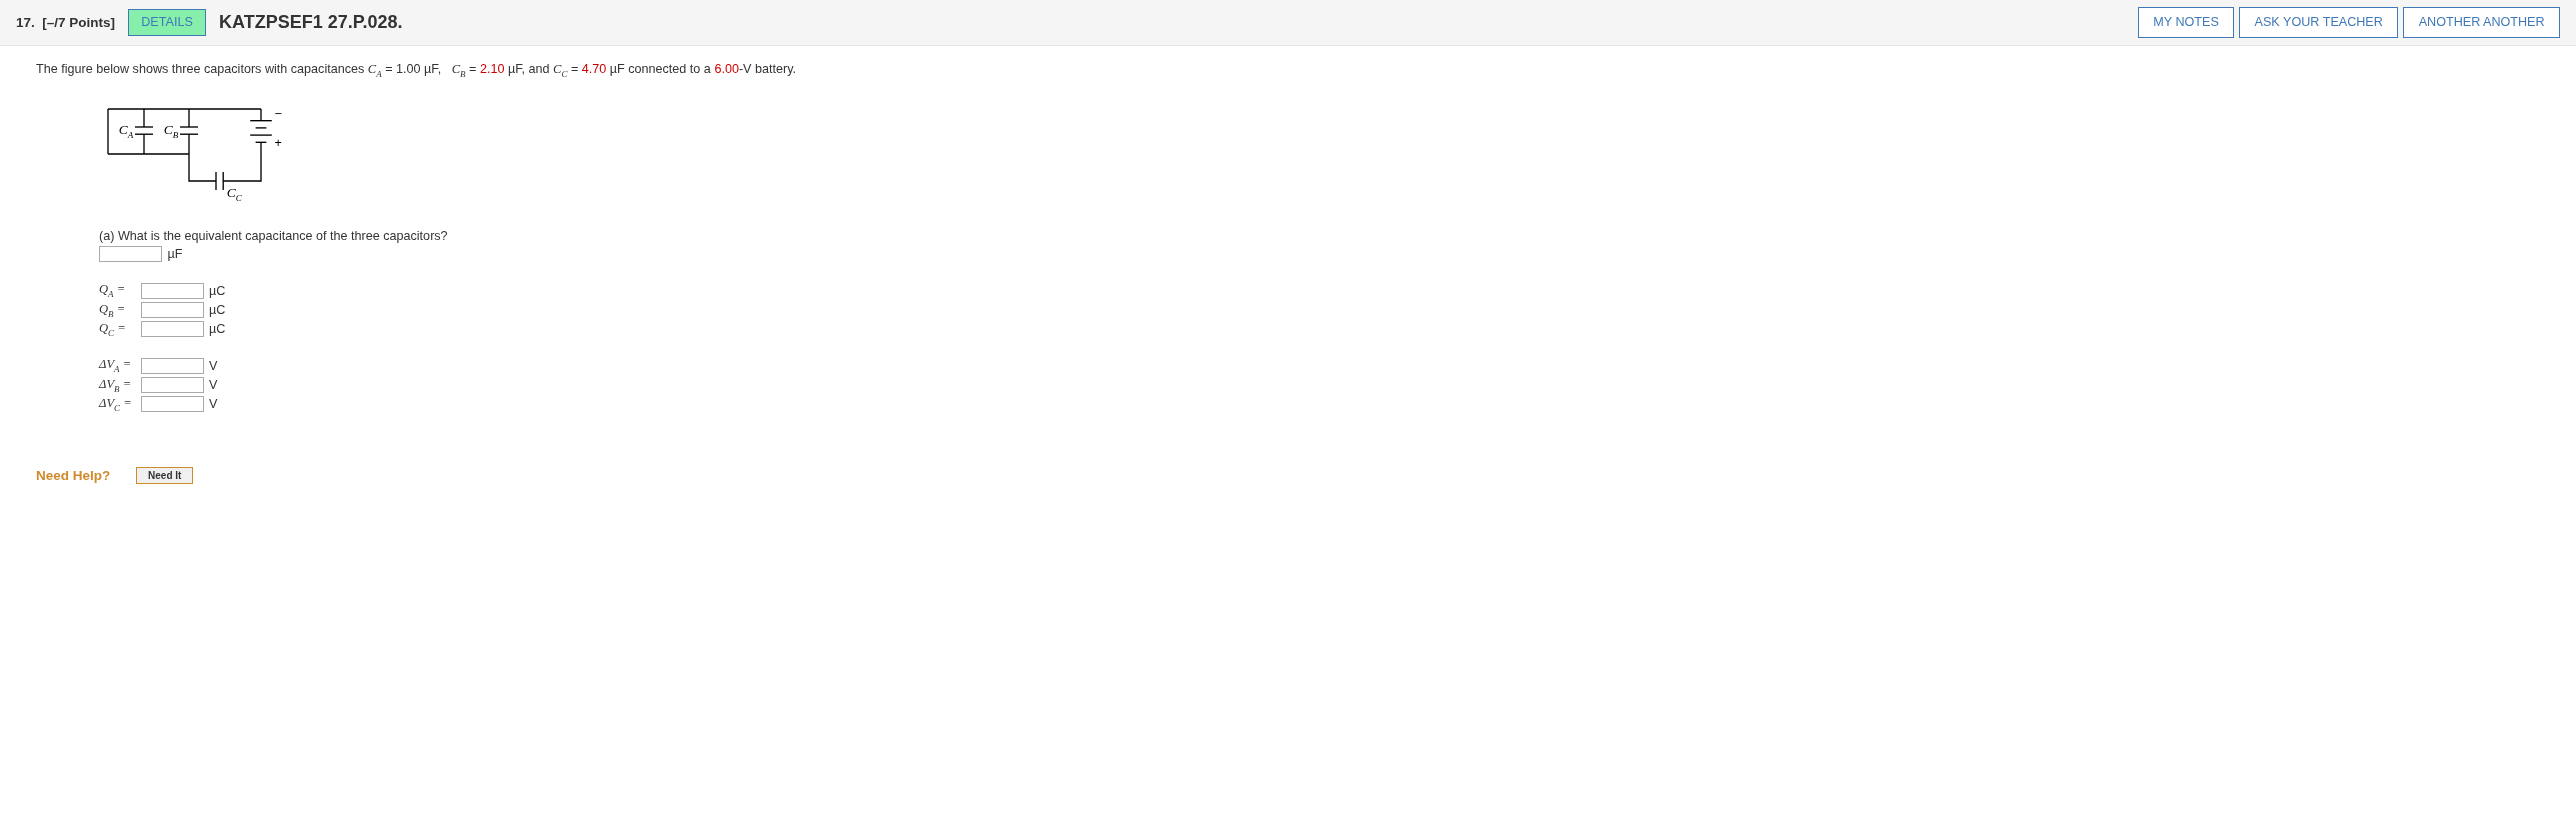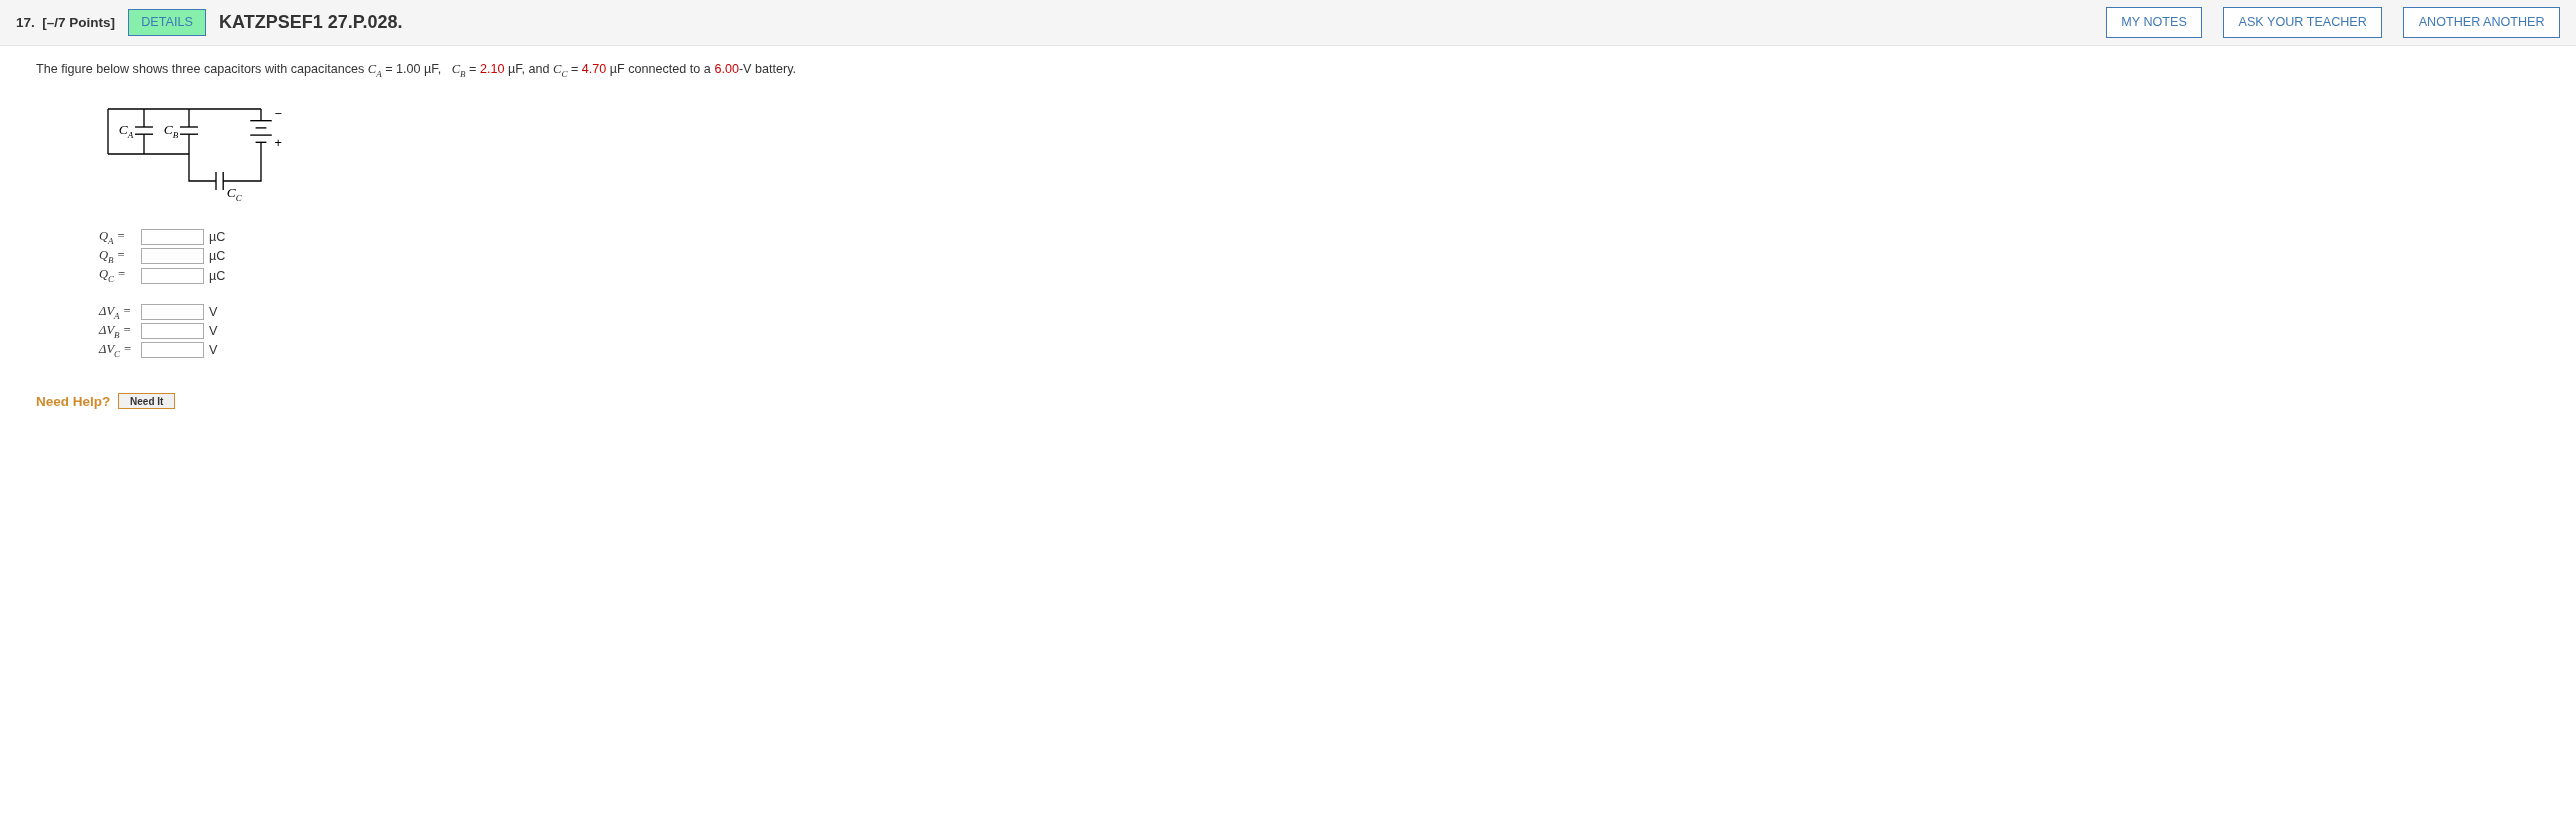--- a/index.html
+++ b/index.html
@@ -31,21 +31,21 @@
     cursor: pointer;
     margin-right: 12.6px;
   }
   .source-code {
     font-weight: bold;
     font-size: 18px;
   }
   .right-buttons {
     margin-left: auto;
     display: flex;
-    gap: 21px;
+    gap: 5px;
   }
   .action-btn {
     border: 0.9px solid #3f79b7;
     color: #3f79b7;
     background: #fff;
     padding: 7.2px 14.4px;
     font-size: 12.6px;
     cursor: pointer;
   }
   .content {
@@ -81,24 +81,24 @@
   .answer-input {
     width: 63px;
     height: 16px;
     border: 0.9px solid #aaa;
     background: #fff;
     padding: 0.9px 2.7px;
     font-size: 10.8px;
   }
   .unit { margin-left: 1.8px; }
   .need-help {
-    margin: 5px 0 9px 36px;
+    margin: 26px 0 9px 36px;
     display: flex;
     align-items: center;
-    gap: 8px;
+    gap: 26px;
   }
   .need-help-label {
     color: #d18a2b;
     font-weight: bold;
     font-size: 13.5px;
   }
   .read-it-btn {
     border: 0.9px solid #d18a2b;
     background: #f0f0f0;
     color: #333;
@@ -173,20 +173,27 @@
       <text x="82" y="48" font-family="Times New Roman" font-style="italic" font-size="15">C</text>
       <text x="92" y="52" font-family="Times New Roman" font-style="italic" font-size="10">B</text>
       <text x="152" y="118" font-family="Times New Roman" font-style="italic" font-size="15">C</text>
       <text x="162" y="122" font-family="Times New Roman" font-style="italic" font-size="10">C</text>
       <text x="205" y="30" font-size="14">−</text>
       <text x="205" y="62" font-size="14">+</text>
     </svg>
   </div>
 
   <div class="parts">
+    <div class="part">
+      <div class="part-title">(a) What is the equivalent capacitance of the three capacitors?</div>
+      <div class="answer-row">
+        <input class="answer-input" type="text" style="">
+        <span class="unit">µF</span>
+      </div>
+    </div>
 
     <div class="part">
       <div class="answer-row">
         <span class="answer-label"><span>Q</span><span class="sub">A</span>&nbsp;=</span>
         <input class="answer-input" type="text" style="">
         <span class="unit">µC</span>
       </div>
       <div class="answer-row">
         <span class="answer-label"><span>Q</span><span class="sub">B</span>&nbsp;=</span>
         <input class="answer-input" type="text" style="">

